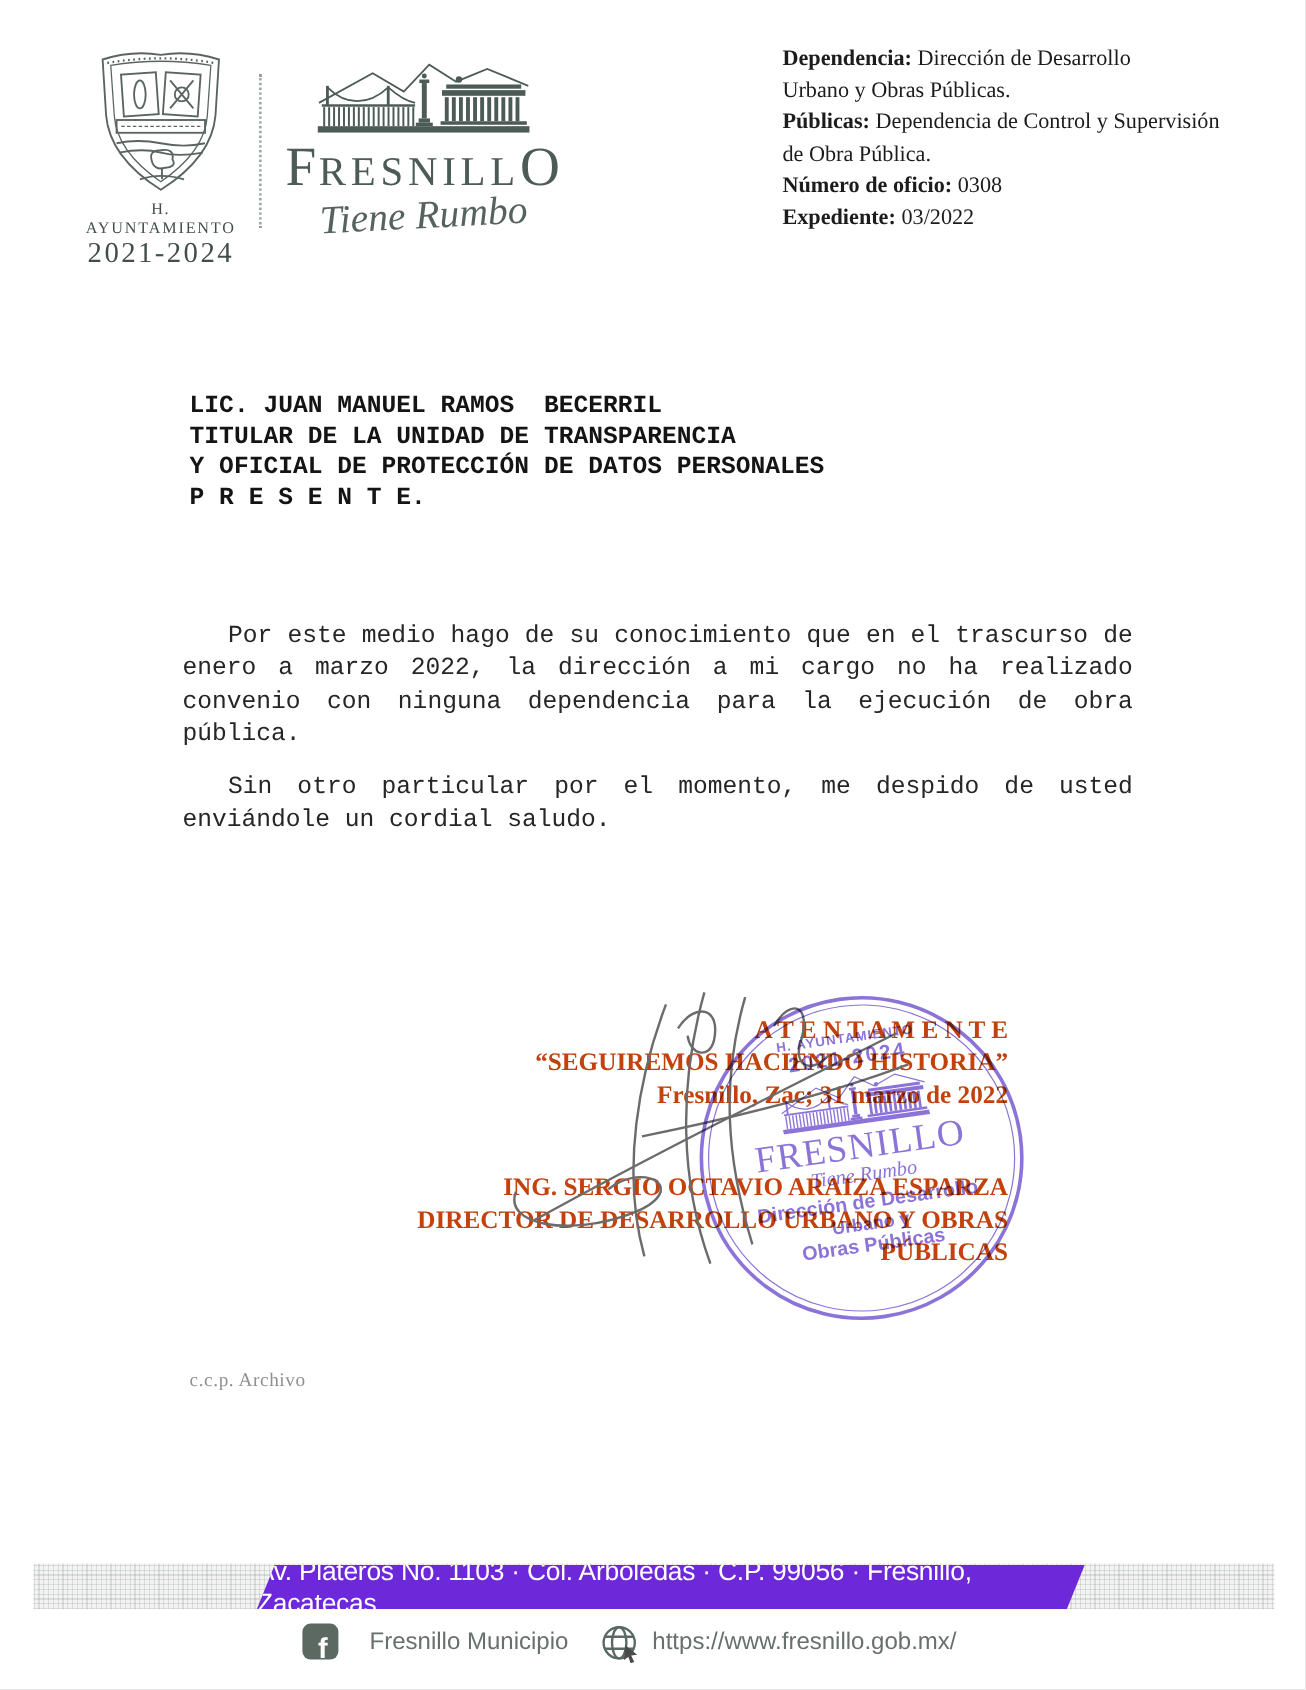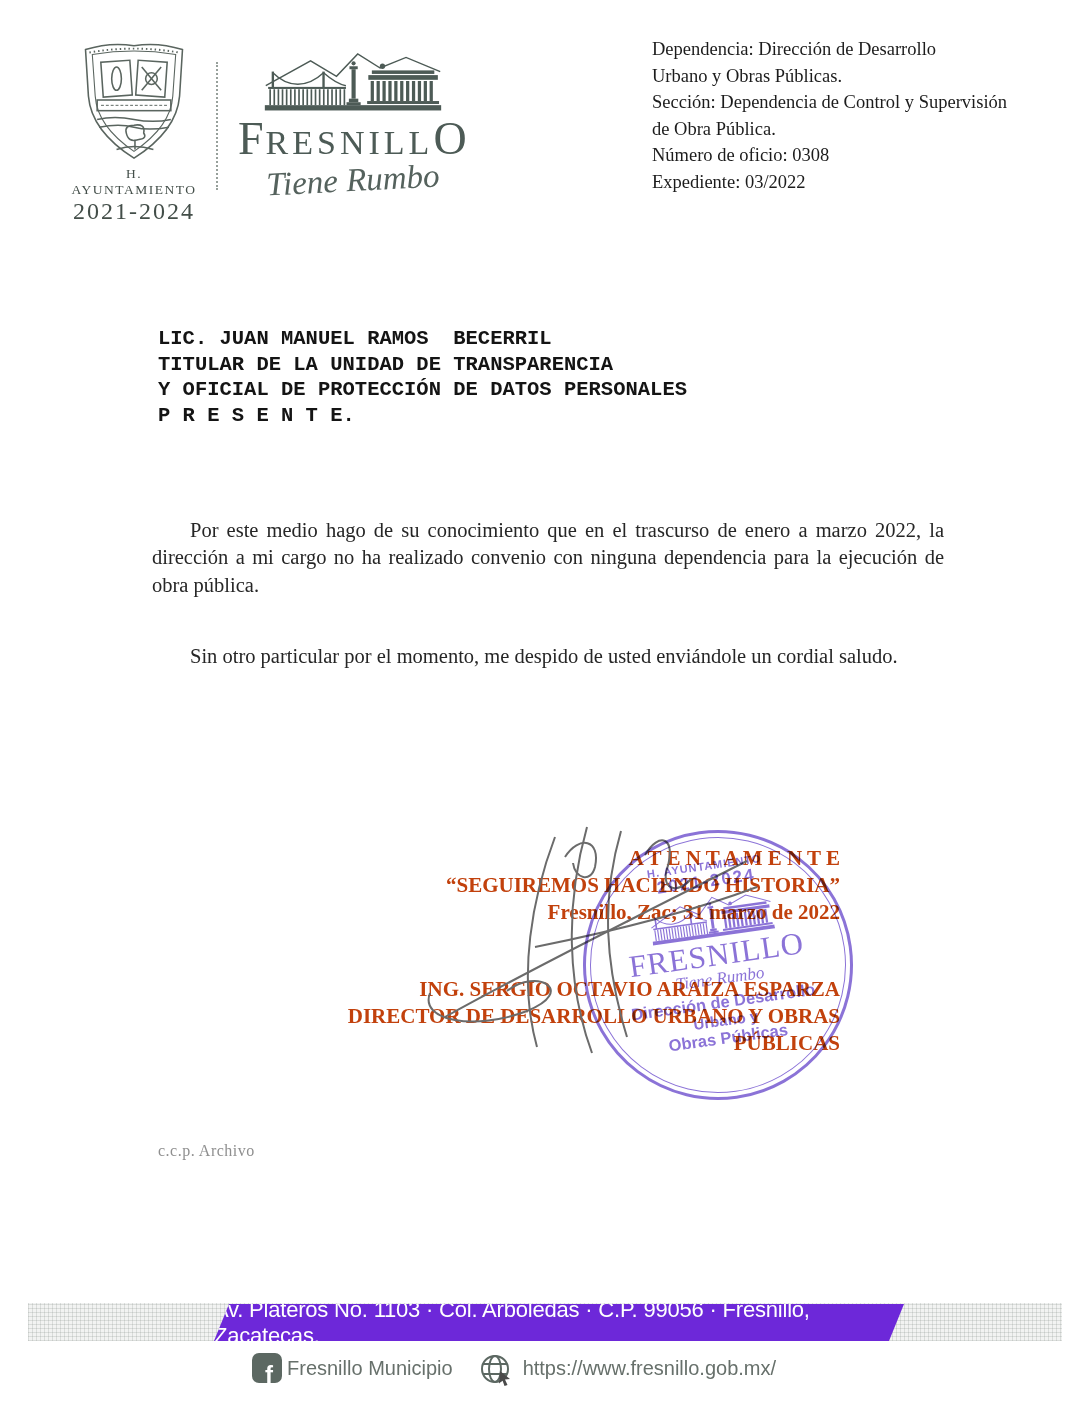--- a/index.html
+++ b/index.html
@@ -15,26 +15,26 @@
   .crest-years{font-size:24px;letter-spacing:2px;color:#434e49;}
   .hdr-divider{position:absolute;left:216px;top:62px;height:128px;border-left:2px dotted #97a09b;}
   .brand{position:absolute;left:238px;top:48px;width:230px;text-align:center;color:#4d5b56;}
   .brand-buildings{display:block;margin:0 auto;}
   .wordmark{line-height:1;margin-top:2px;white-space:nowrap;letter-spacing:2px;}
   .wm-big{font-size:46px;}
   .wm-small{font-size:34px;letter-spacing:4px;}
   .tagline{font-style:italic;font-size:33px;margin-top:0px;transform:rotate(-3deg);color:#55625d;}
   .meta{position:absolute;left:652px;top:36px;width:410px;font-size:18.5px;line-height:26.5px;color:#1c1c1c;}
   .meta-line{white-space:nowrap;}
-  .meta-line b{font-weight:normal;}
+  .meta-line b{font-weight:bold;}
   
   .recipient{position:absolute;left:158px;top:326px;font-weight:bold;font-size:20.5px;line-height:25.5px;color:#141414;}
   .recipient div{white-space:pre-wrap;font-family:Liberation Mono, monospace;}
   
-  .para{position:absolute;left:152px;width:792px;font-size:20.5px;line-height:27.5px;text-align:justify;color:#262626;}
+  .para{position:absolute;left:152px;width:792px;font-size:20.5px;line-height:27.5px;text-align:justify;color:#262626;font-family:Liberation Mono, monospace;}
   .para1{top:496px;text-indent:38px;}
   .para2{top:622px;text-indent:38px;}
   
   .closing{position:absolute;left:260px;top:845px;width:580px;text-align:right;font-weight:bold;color:#c2410c;}
   .closing .c-line{font-size:21px;line-height:27px;white-space:pre-wrap;}
   .signer{margin-top:50px;}
   .signer .c-line{font-size:21px;line-height:27px;}
   
   .signature{position:absolute;left:415px;top:815px;pointer-events:none;}
   
@@ -73,21 +73,21 @@
   .social{
     position:absolute;left:252px;top:1351px;display:flex;align-items:center;
     font-family:"Liberation Sans",sans-serif;font-size:20px;color:#67706b;
   }
   .fb{
     width:30px;height:30px;border-radius:7px;background:#5c6862;color:#fff;
     font-family:"Liberation Sans",sans-serif;font-weight:bold;font-size:24px;
     display:flex;align-items:flex-end;justify-content:center;overflow:hidden;line-height:.95;
   }
   .fb span{transform:translate(2px,4px);}
-  .social .lbl{margin:0 26px 0 5px;}
+  .social .lbl{margin:0 26px 0 26px;}
   .globe{margin-right:10px;position:relative;top:1px;}
 </style>
 </head>
 <body>
 
 <div class="page">
 
   <svg width="0" height="0" style="position:absolute" aria-hidden="true">
     <defs>
       <symbol id="bldg" viewBox="0 0 300 112">
@@ -182,21 +182,21 @@
     <svg class="brand-buildings" width="178" height="66" viewBox="0 0 300 112" style="color:#4d5b56">
       <use href="#bldg"></use>
     </svg>
     <div class="wordmark"><span class="wm-big">F</span><span class="wm-small">RESNILL</span><span class="wm-big">O</span></div>
     <div class="tagline">Tiene Rumbo</div>
   </div>
 
   <div class="meta">
     <div class="meta-line"><b>Dependencia:</b><span> Dirección de Desarrollo</span></div>
     <div class="meta-line"><b></b><span>Urbano y Obras Públicas.</span></div>
-    <div class="meta-line"><b>Sección:</b><span> Dependencia de Control y Supervisión</span></div>
+    <div class="meta-line"><b>Públicas:</b><span> Dependencia de Control y Supervisión</span></div>
     <div class="meta-line"><b></b><span>de Obra Pública.</span></div>
     <div class="meta-line"><b>Número de oficio:</b><span> 0308</span></div>
     <div class="meta-line"><b>Expediente:</b><span> 03/2022</span></div>
   </div>
 
   <div class="recipient">
     <div>LIC. JUAN MANUEL RAMOS  BECERRIL</div>
     <div>TITULAR DE LA UNIDAD DE TRANSPARENCIA</div>
     <div>Y OFICIAL DE PROTECCIÓN DE DATOS PERSONALES</div>
     <div>P R E S E N T E.</div>

